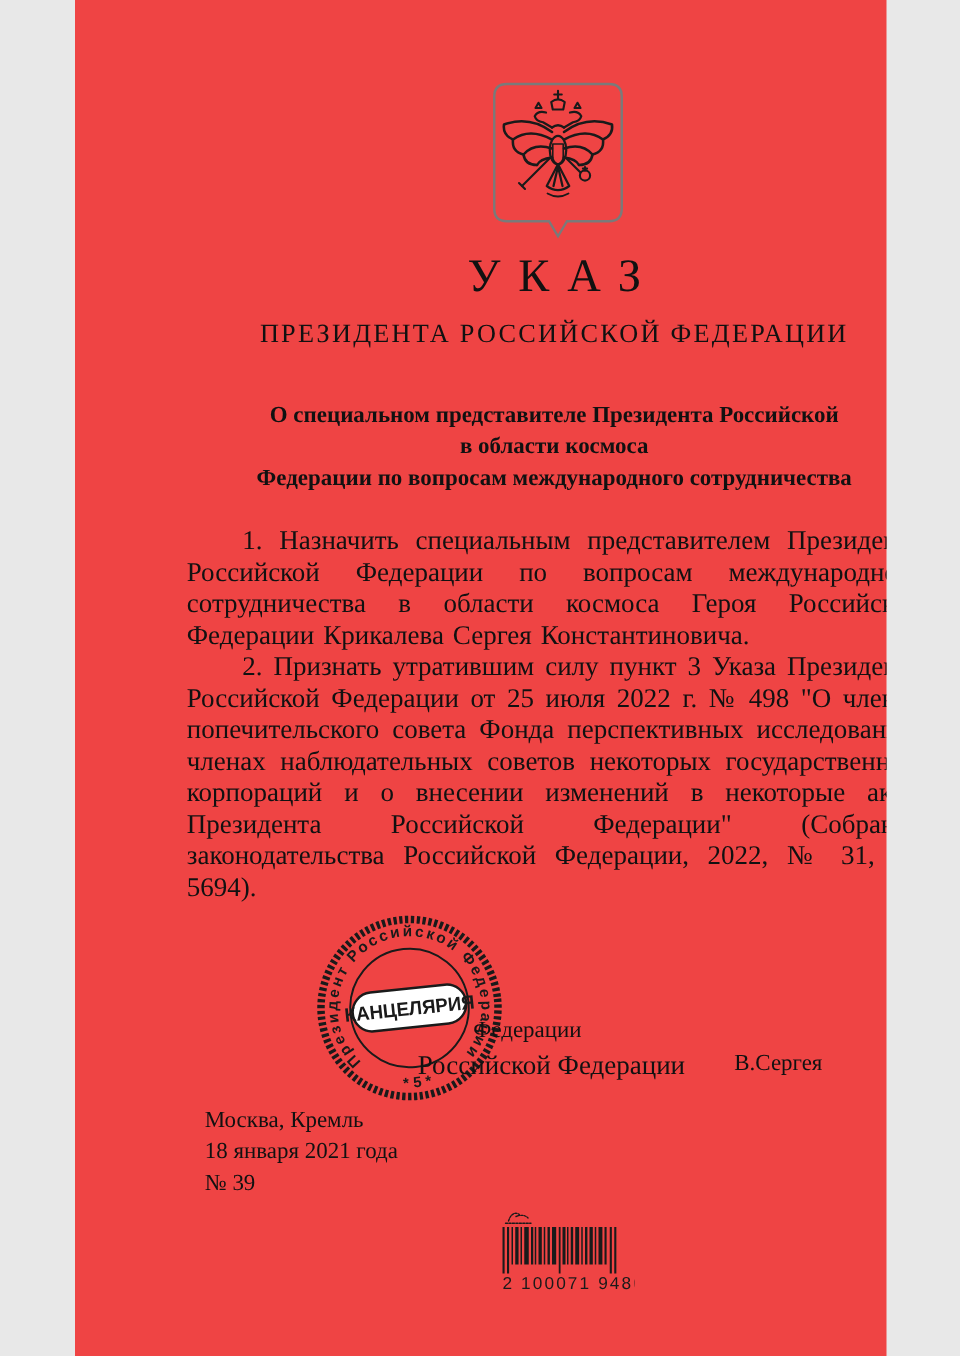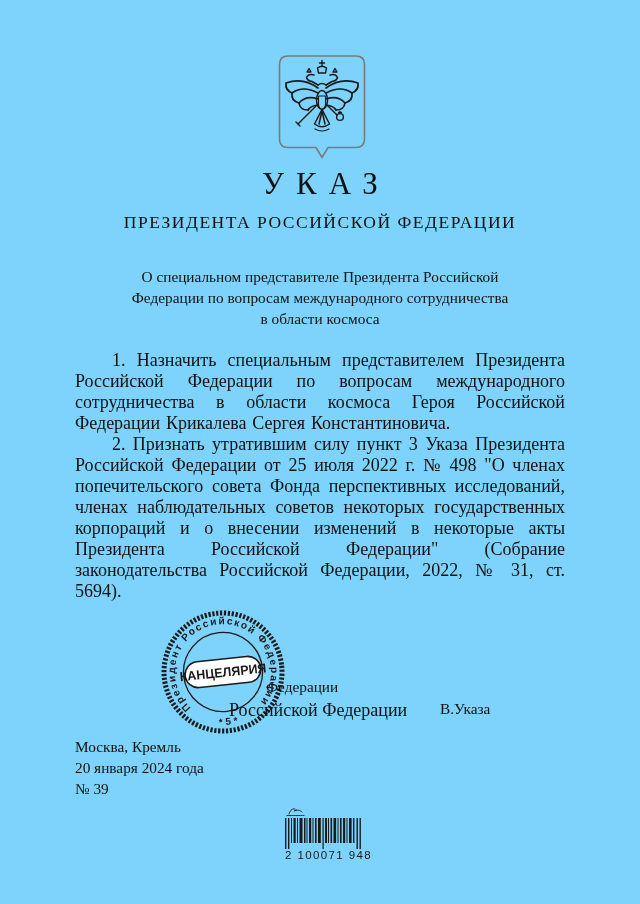--- a/index.html
+++ b/index.html
@@ -1,51 +1,51 @@
 <!DOCTYPE html>
 <html lang="ru"><head>
 <meta charset="utf-8">
 <style>
   html,body{margin:0;padding:0;background:#e8e8e8;}
   .page{
-    position:relative;width:640px;height:904px;background:#7dd3fc;
+    position:relative;width:541px;height:904px;background:#ef4444;
     margin:0 auto;overflow:hidden;color:#111;
     font-family:"Liberation Serif", serif;
   }
   
   .emblem{position:absolute;left:277px;top:54px;width:90px;height:108px;}
   
   .doc-type{
     position:absolute;left:0;top:166px;width:640px;text-align:center;
     font-size:31px;letter-spacing:12px;text-indent:12px;font-weight:500;
   }
   .issuer{
     position:absolute;left:0;top:212px;width:640px;text-align:center;
     font-size:17.5px;letter-spacing:1.5px;
   }
   .subject{
     position:absolute;left:70px;top:266px;width:500px;text-align:center;
-    font-weight:normal;font-size:15.3px;line-height:21px;
+    font-weight:bold;font-size:15.3px;line-height:21px;
   }
   
   .body-text{
     position:absolute;left:75px;top:350px;width:490px;
     font-size:18px;line-height:21px;text-align:justify;word-spacing:0.08em;
   }
   .body-text p{margin:0;text-indent:37px;}
   
   .sig-line1{position:absolute;left:266px;top:678px;font-size:15.3px;}
   .sig-line2{position:absolute;left:229px;top:700px;font-size:18px;}
   .sig-name{position:absolute;left:440px;top:700px;font-size:15.3px;}
   
   .stamp{position:absolute;left:158px;top:607px;width:130px;height:130px;transform:rotate(-6deg);}
   .stamp svg{width:100%;height:100%;}
   
   .issue-block{position:absolute;left:75px;top:736px;font-size:15.3px;line-height:21px;}
-  .issue-block div{white-space:nowrap;}
+  .issue-block div{white-space:nowrap;margin-left:12px;}
   
   .barcode{position:absolute;left:279px;top:803px;width:94px;height:60px;}
   .ink{stroke:#1a1a1a;fill:none;stroke-linecap:round;stroke-linejoin:round;}
 </style>
 </head>
 <body>
 
 <div class="page">
 
   <div class="emblem">
@@ -98,22 +98,22 @@
       </g>
     </svg>
   </div>
 
   <div class="doc-type">УКАЗ</div>
 
   <div class="issuer">ПРЕЗИДЕНТА РОССИЙСКОЙ ФЕДЕРАЦИИ</div>
 
   <div class="subject">
     <div>О специальном представителе Президента Российской</div>
+    <div>в области космоса</div>
     <div>Федерации по вопросам международного сотрудничества</div>
-    <div>в области космоса</div>
   </div>
 
   <div class="body-text">
     <p>1. Назначить специальным представителем Президента Российской Федерации по вопросам международного сотрудничества в области космоса Героя Российской Федерации Крикалева Сергея Константиновича.</p>
     <p>2. Признать утратившим силу пункт 3 Указа Президента Российской Федерации от 25 июля 2022 г. № 498 "О членах попечительского совета Фонда перспективных исследований, членах наблюдательных советов некоторых государственных корпораций и о внесении изменений в некоторые акты Президента Российской Федерации" (Собрание законодательства Российской Федерации, 2022, № 31, ст. 5694).</p>
   </div>
 
   <div class="stamp">
     <svg viewBox="-65 -65 130 130">
       <defs>
@@ -130,25 +130,25 @@
 
       <text x="0" y="53" text-anchor="middle" font-family="Liberation Sans, sans-serif" font-size="10" font-weight="bold" fill="#1a1a1a">* 5 *</text>
 
       <rect x="-38" y="-13" width="76" height="26" rx="13" fill="#fff" stroke="#1a1a1a" stroke-width="1.6"></rect>
       <text x="0" y="4.8" text-anchor="middle" font-family="Liberation Sans, sans-serif" font-size="13" font-weight="bold" fill="#1a1a1a" transform="scale(0.96,1)">КАНЦЕЛЯРИЯ</text>
     </svg>
   </div>
 
   <div class="sig-line1">Федерации</div>
   <div class="sig-line2">Российской Федерации</div>
-  <div class="sig-name">В.Указа</div>
+  <div class="sig-name">В.Сергея</div>
 
   <div class="issue-block">
     <div>Москва, Кремль</div>
-    <div>20 января 2024 года</div>
+    <div>18 января 2021 года</div>
     <div>№ 39</div>
   </div>
 
   <div class="barcode">
     <svg viewBox="0 0 94 60">
 
       <path d="M 10 11 q 2 -6 6 -5 q 3 1 -1 2 q 5 -2 8 1 M 8 12.5 h 17" class="ink" stroke-width="0.9" stroke-dasharray="1.4 0.9"></path>
 
       <g fill="#1a1a1a">
         <rect x="6" y="15" width="1.4" height="31"></rect>

